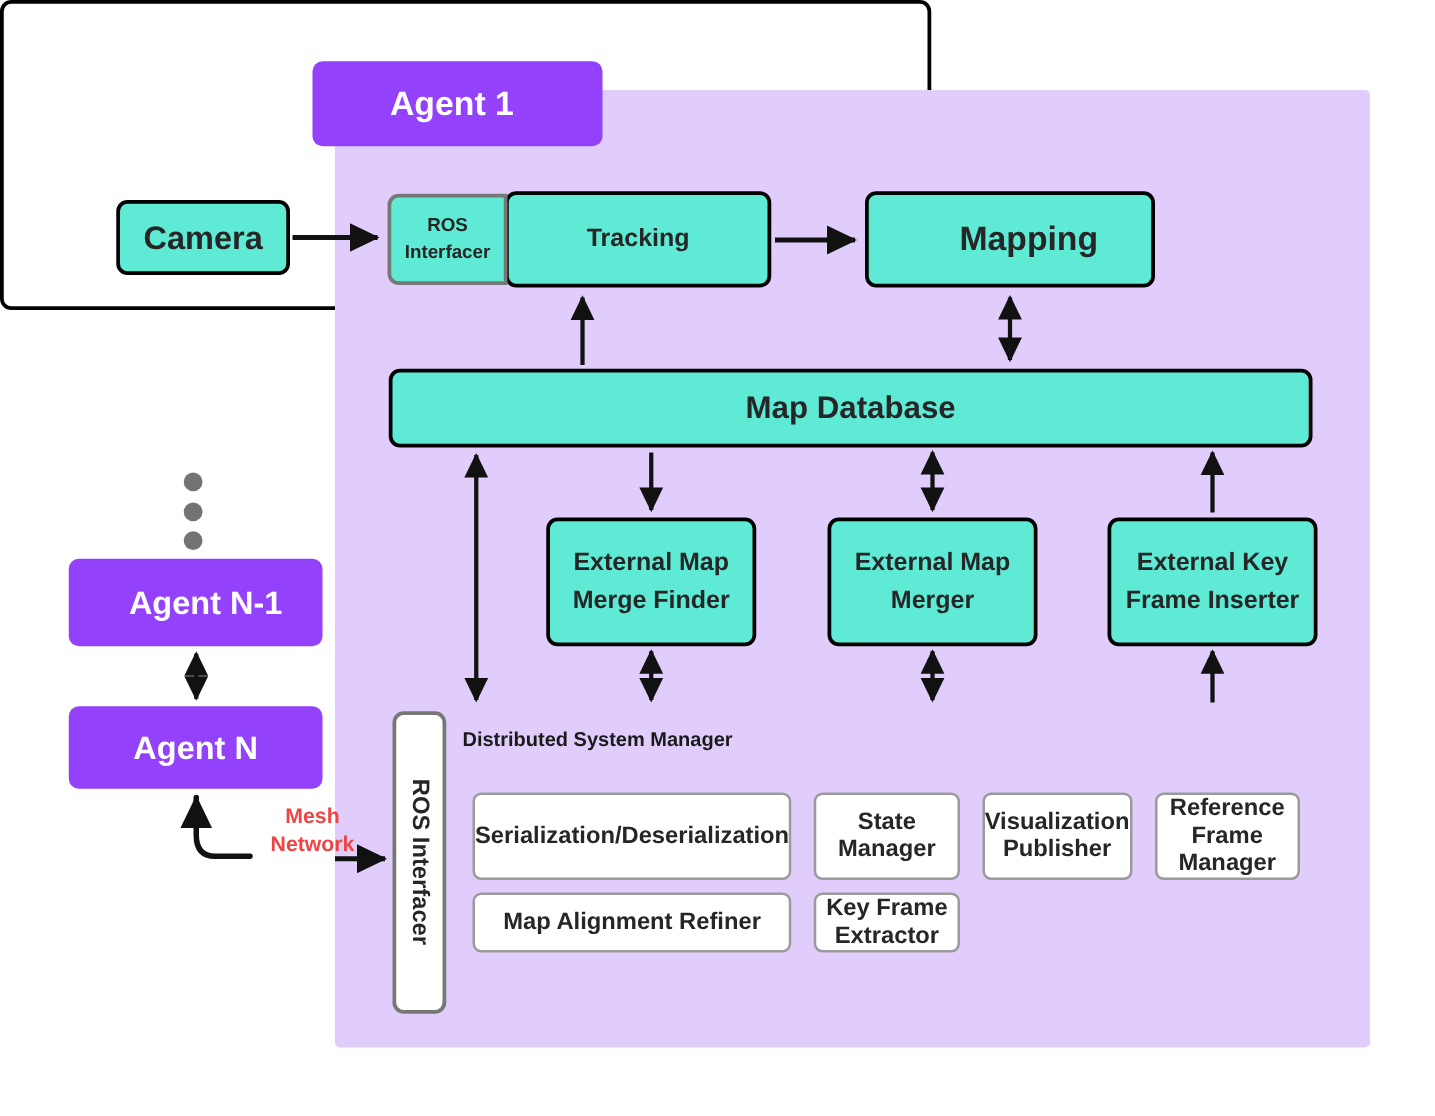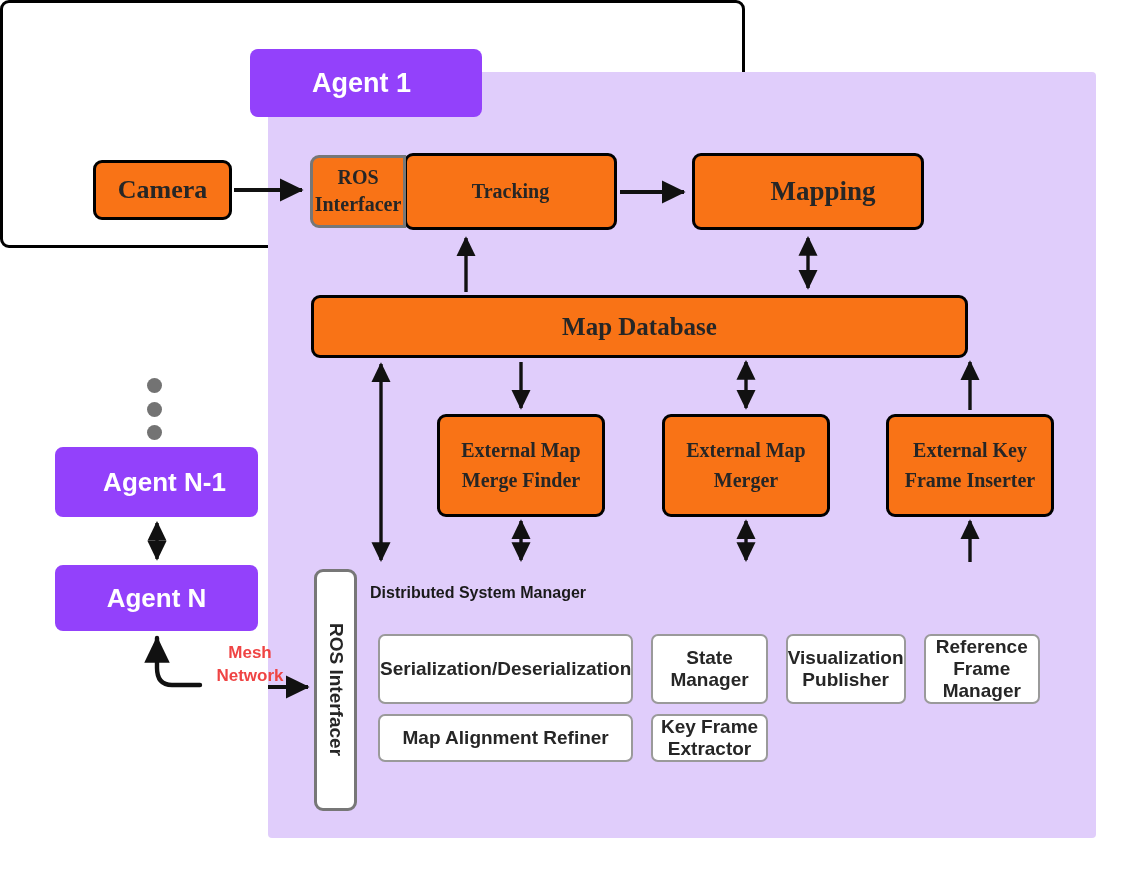--- a/index.html
+++ b/index.html
@@ -13,32 +13,31 @@
     position: relative;
     width: 1148px;
     height: 893px;
     background: #ffffff;
     overflow: hidden;
   }
 
   
   .box {
     position: absolute;
-    background: #f97316;
+    background: #5eead4;
     border: 3px solid #000000;
     border-radius: 9px;
     display: flex;
     align-items: center;
     justify-content: center;
     text-align: center;
     color: #262626;
     font-weight: bold;
     line-height: 1.18;
     z-index: 5;
-    font-family: Liberation Serif, serif;
   }
   .box.gray {
     border: 3px solid #777777;
     z-index: 6;
   }
   .purple-tag {
     position: absolute;
     background: var(--accent, #9341fb);
     border-radius: 8px;
     display: flex;
@@ -68,39 +67,39 @@
     font-size: 27px;
   }
 
   
   #camera-box {
     left: 93px; top: 160px; width: 139px; height: 60px;
     font-size: 26px;
   }
   #ros-interfacer-top {
     left: 310px; top: 155px; width: 96px; height: 73px;
-    font-size: 20px;
+    font-size: 15px;
     flex-direction: column;
     justify-content: center;
     gap: 3px;
     border-radius: 9px 0 0 9px;
   }
   #tracking-box {
     left: 404px; top: 153px; width: 213px; height: 77px;
     font-size: 20px;
   }
   #mapping-box {
     left: 692px; top: 153px; width: 232px; height: 77px;
     font-size: 27px;
     padding-left: 30px;
   }
 
   
   #map-database-box {
-    left: 311px; top: 295px; width: 657px; height: 63px;
+    left: 311px; top: 295px; width: 739px; height: 63px;
     font-size: 25px;
   }
 
   
   .ext-box {
     top: 414px; height: 103px;
     font-size: 20px;
     flex-direction: column;
     justify-content: center;
     gap: 6px;

